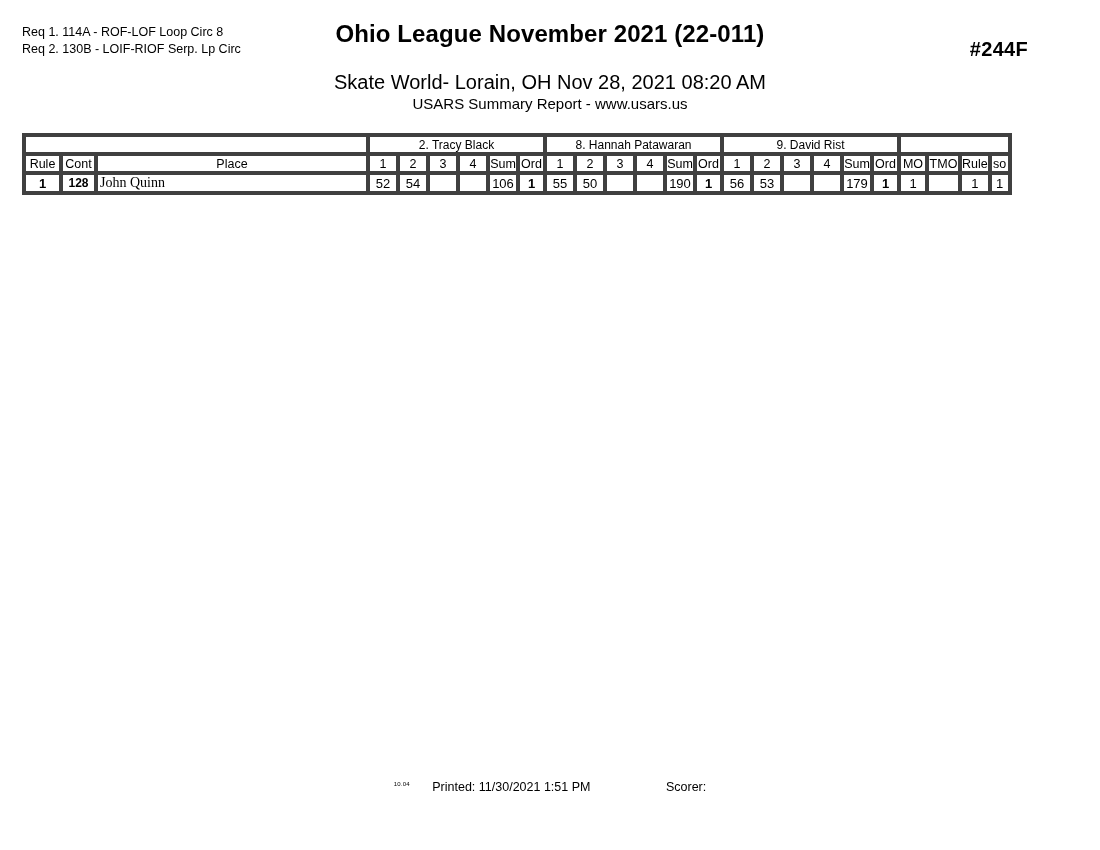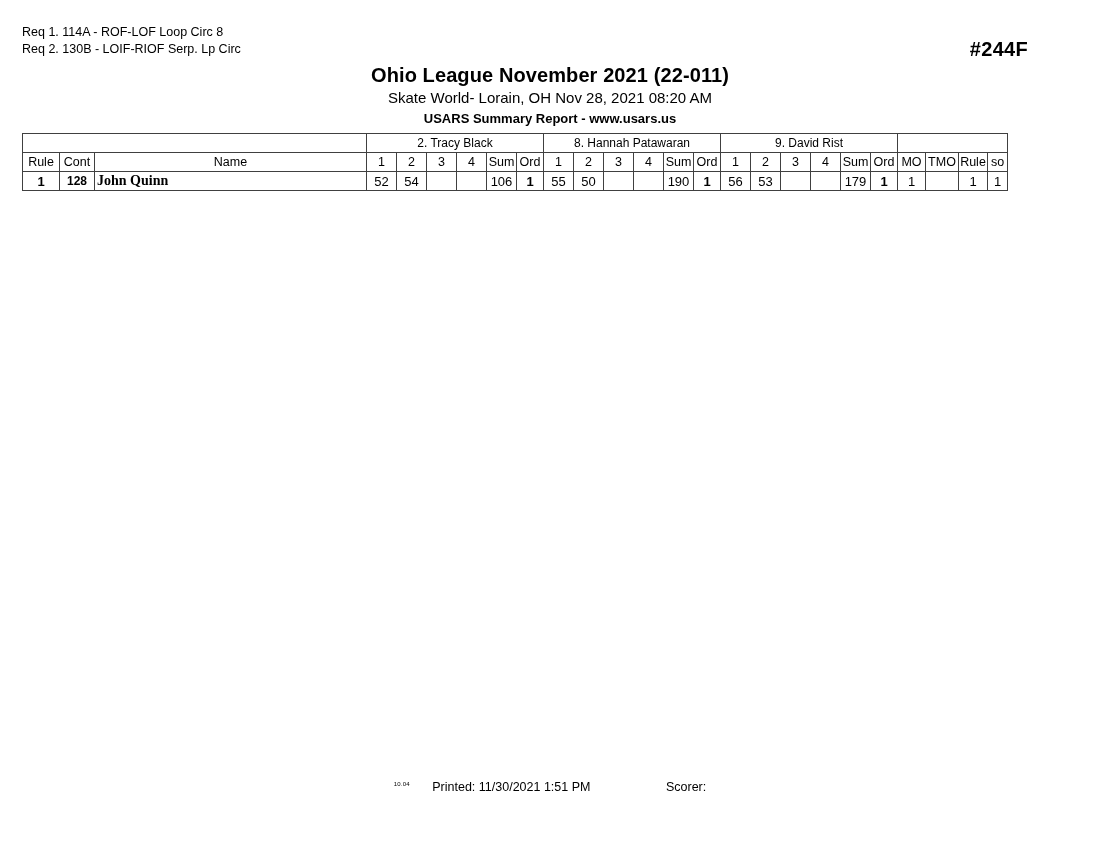--- a/index.html
+++ b/index.html
@@ -40,56 +40,55 @@
   }
 
   .title-block {
     position: absolute;
     left: 0;
     right: 0;
     top: 22px;
     text-align: center;
   }
   .title-main {
-    font-size: 20px;
+    font-size: 24px;
     font-weight: bold;
     letter-spacing: 0.1px;
     line-height: 24px;
-    margin-top: 41px;
   }
   .title-sub {
-    font-size: 15px;
+    font-size: 20px;
     line-height: 21px;
     font-weight: normal;
+    margin-top: 26px;
   }
   .title-event {
     font-size: 19px;
     font-weight: bold;
     line-height: 26px;
     margin-top: 2px;
   }
   .title-report {
-    font-size: 13px;
+    font-size: 15px;
     line-height: 22px;
-    font-weight: bold;
   }
 
   
   .score-table-wrap {
     position: absolute;
     left: 22px;
     top: 133px;
   }
   table.score {
     border-collapse: collapse;
     font-size: 12.5px;
     table-layout: fixed;
   }
   table.score td, table.score th {
-    border: 1px solid #404040;
+    border: 4px solid #404040;
     padding: 0;
     height: 19px;
     text-align: center;
     font-weight: normal;
     vertical-align: middle;
     box-sizing: border-box;
   }
   td.blank-cell, th.blank-cell {
     border: none;
   }
@@ -116,21 +115,21 @@
     padding-left: 5px;
   }
   .data-row td {
     height: 21px;
     font-size: 13px;
   }
   .data-row .b {
     font-weight: bold;
   }
   .data-row .name-cell {
-    font-weight: bold;
+    font-weight: normal;
     text-align: left;
     padding-left: 2px;
     font-family: "Liberation Serif", serif;
     font-size: 14px;
   }
   .data-row .place-cell {
     font-weight: bold;
     font-size: 13px;
   }
   .data-row .cont-cell {
@@ -212,21 +211,21 @@
         <td class="blank-cell" colspan="3"></td>
         <td class="judge-head" colspan="6">2.  Tracy Black</td>
         <td class="judge-head" colspan="6">8.  Hannah Patawaran</td>
         <td class="judge-head" colspan="6">9.  David Rist</td>
         <td class="blank-cell" colspan="4"></td>
       </tr>
 
       <tr class="hdr-row">
         <td>Rule</td>
         <td>Cont</td>
-        <td class="hdr-left">Name</td>
+        <td class="hdr-left">Place</td>
 
         <td>1</td>
         <td>2</td>
         <td>3</td>
         <td>4</td>
         <td>Sum</td>
         <td>Ord</td>
 
         <td>1</td>
         <td>2</td>

